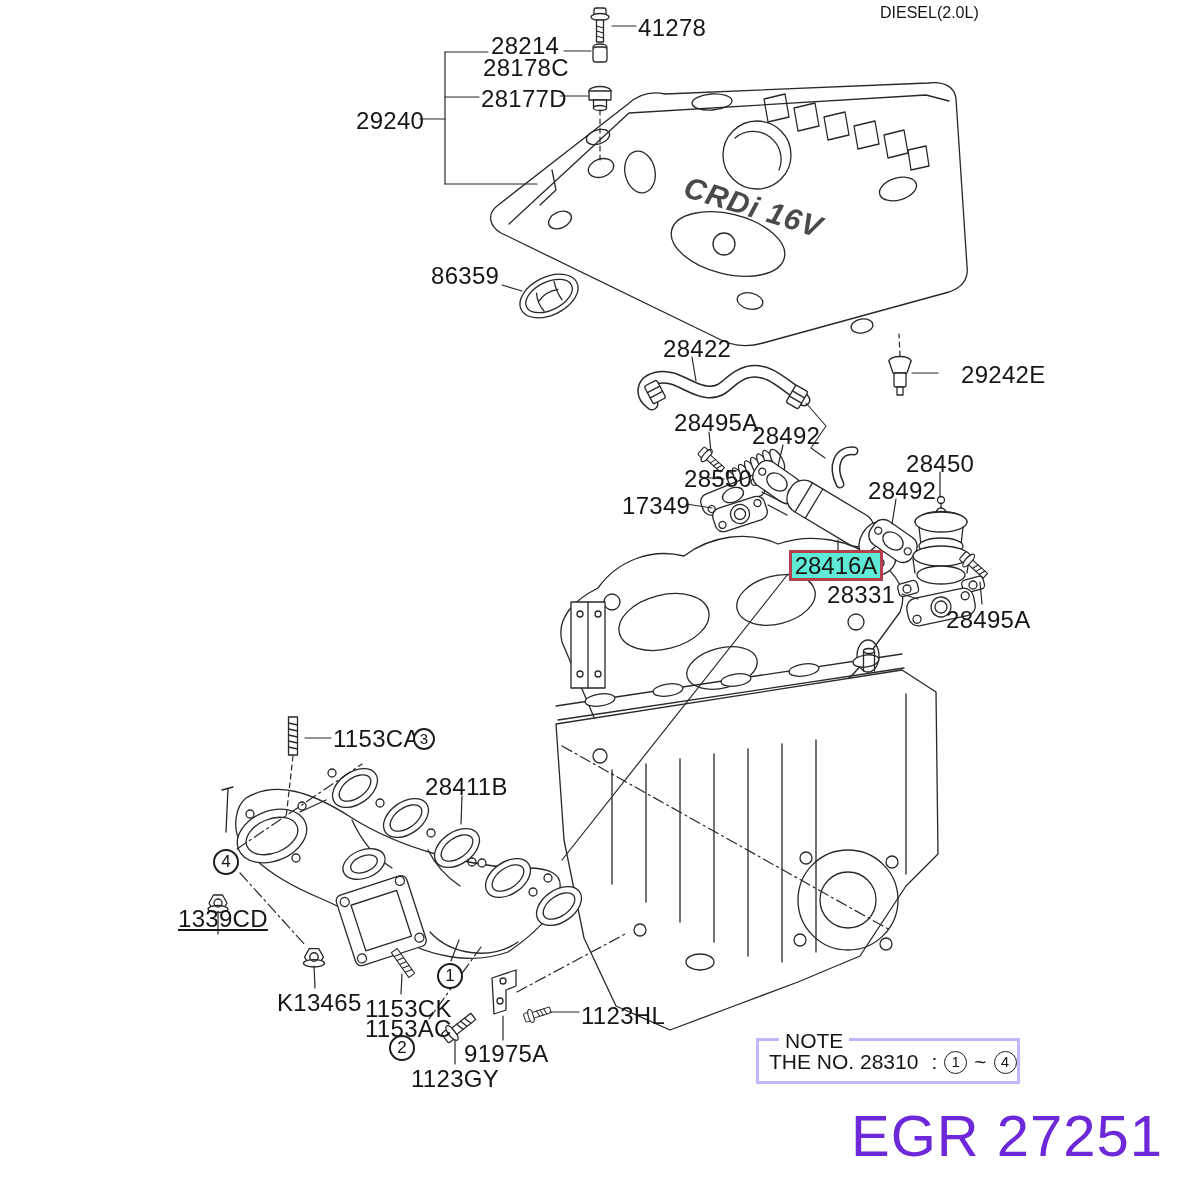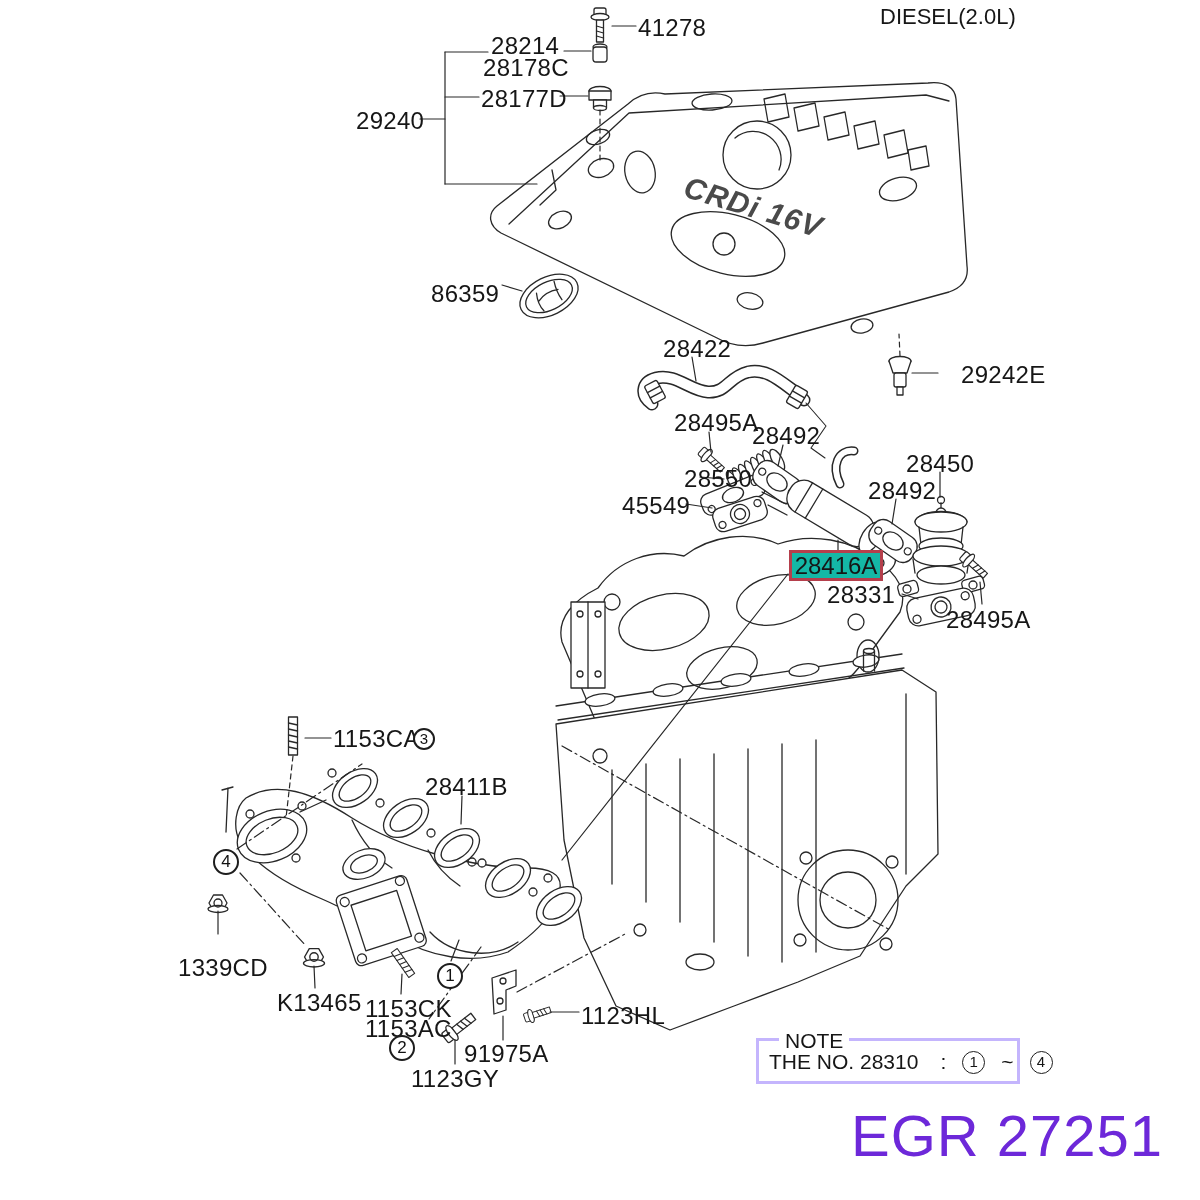--- a/index.html
+++ b/index.html
@@ -5,42 +5,42 @@
   html,body{margin:0;padding:0;}
   body{
     width:1200px;height:1200px;position:relative;background:#ffffff;
     font-family:"Liberation Sans", sans-serif;color:#141414;overflow:hidden;
   }
   #art{position:absolute;left:0;top:0;z-index:1;}
   .lbl{
     position:absolute;z-index:3;font-size:24px;line-height:1;white-space:nowrap;
     color:#161616;letter-spacing:0.3px;
   }
-  .variant{position:absolute;z-index:3;font-size:22px;color:#161616;text-align:center;}
+  .variant{position:absolute;z-index:3;font-size:16px;color:#161616;text-align:center;}
   .callout{
     position:absolute;z-index:3;box-sizing:border-box;border:2px solid #1d1d1d;border-radius:50%;
     background:#fff;text-align:center;font-size:17px;color:#111;
     width:26px;height:26px;line-height:22px;
   }
   .callout.small{width:22px;height:22px;line-height:18px;font-size:15px;}
   .hlbox{
     position:absolute;z-index:3;left:789px;top:550px;width:94px;height:31px;
     border:3px solid #b53f4c;display:flex;align-items:center;justify-content:center;
-    font-size:24px;color:#161616;background:#14b8a6;box-sizing:border-box;
+    font-size:24px;color:#161616;background:#5eead4;box-sizing:border-box;
   }
   .notebox{
     position:absolute;z-index:3;left:756px;top:1038px;width:264px;height:46px;
     border:3px solid #c4b5fd;box-sizing:border-box;background:#fff;
   }
   .notebox .legend{
     position:absolute;top:-12px;left:20px;background:#fff;padding:0 6px;
     font-size:21px;color:#161616;
   }
   .notebox .ncontent{
-    position:absolute;left:10px;top:9px;display:flex;align-items:center;gap:16px;
+    position:absolute;left:10px;top:9px;display:flex;align-items:center;gap:7px;
     font-size:21px;color:#161616;white-space:nowrap;
   }
   .ncircle{
     display:inline-block;width:23px;height:23px;box-sizing:border-box;
     border:1.8px solid #1d1d1d;border-radius:50%;text-align:center;
     font-size:15px;line-height:20px;background:#fff;
   }
   .footer-code{
     position:absolute;z-index:3;left:851px;top:1102px;font-size:58px;color:#6d28d9;
     letter-spacing:1px;white-space:nowrap;
@@ -414,37 +414,37 @@
   </g>
 </svg>
 
 <div class="variant" style="left:880px;top:4px;">DIESEL(2.0L)</div>
 
 <div class="lbl" style="left:638px;top:16px;">41278</div>
 <div class="lbl" style="left:491px;top:34px;">28214</div>
 <div class="lbl" style="left:483px;top:56px;">28178C</div>
 <div class="lbl" style="left:481px;top:87px;">28177D</div>
 <div class="lbl" style="left:356px;top:109px;">29240</div>
-<div class="lbl" style="left:431px;top:282px;">86359</div>
+<div class="lbl" style="left:431px;top:264px;">86359</div>
 <div class="lbl" style="left:663px;top:337px;text-align:right;">28422</div>
 <div class="lbl" style="left:941px;top:363px;margin-left:20px;">29242E</div>
 <div class="lbl" style="left:674px;top:411px;">28495A</div>
 <div class="lbl" style="left:752px;top:424px;">28492</div>
 <div class="lbl" style="left:636px;top:467px;margin-left:48px;">28550</div>
-<div class="lbl" style="left:622px;top:494px;">45549</div>
+<div class="lbl" style="left:622px;top:494px;">17349</div>
 <div class="lbl" style="left:906px;top:452px;">28450</div>
 <div class="lbl" style="left:868px;top:479px;">28492</div>
 <div class="hlbox">
   <span>28416A</span>
 </div>
 <div class="lbl" style="left:827px;top:583px;">28331</div>
 <div class="lbl" style="left:946px;top:608px;">28495A</div>
 <div class="lbl" style="left:333px;top:727px;">1153CA</div>
 <div class="lbl" style="left:425px;top:775px;">28411B</div>
-<div class="lbl" style="left:178px;top:956px;">1339CD</div>
+<div class="lbl" style="left:178px;top:907px;text-decoration:underline;">1339CD</div>
 <div class="lbl" style="left:277px;top:991px;">K13465</div>
 <div class="lbl" style="left:365px;top:997px;">1153CK</div>
 <div class="lbl" style="left:365px;top:1017px;">1153AC</div>
 <div class="lbl" style="left:464px;top:1042px;">91975A</div>
 <div class="lbl" style="left:411px;top:1067px;">1123GY</div>
 <div class="lbl" style="left:581px;top:1004px;">1123HL</div>
 
 <div class="callout" style="left:437px;top:963px;">1</div>
 <div class="callout" style="left:389px;top:1035px;">2</div>
 <div class="callout small" style="left:413px;top:728px;">3</div>

